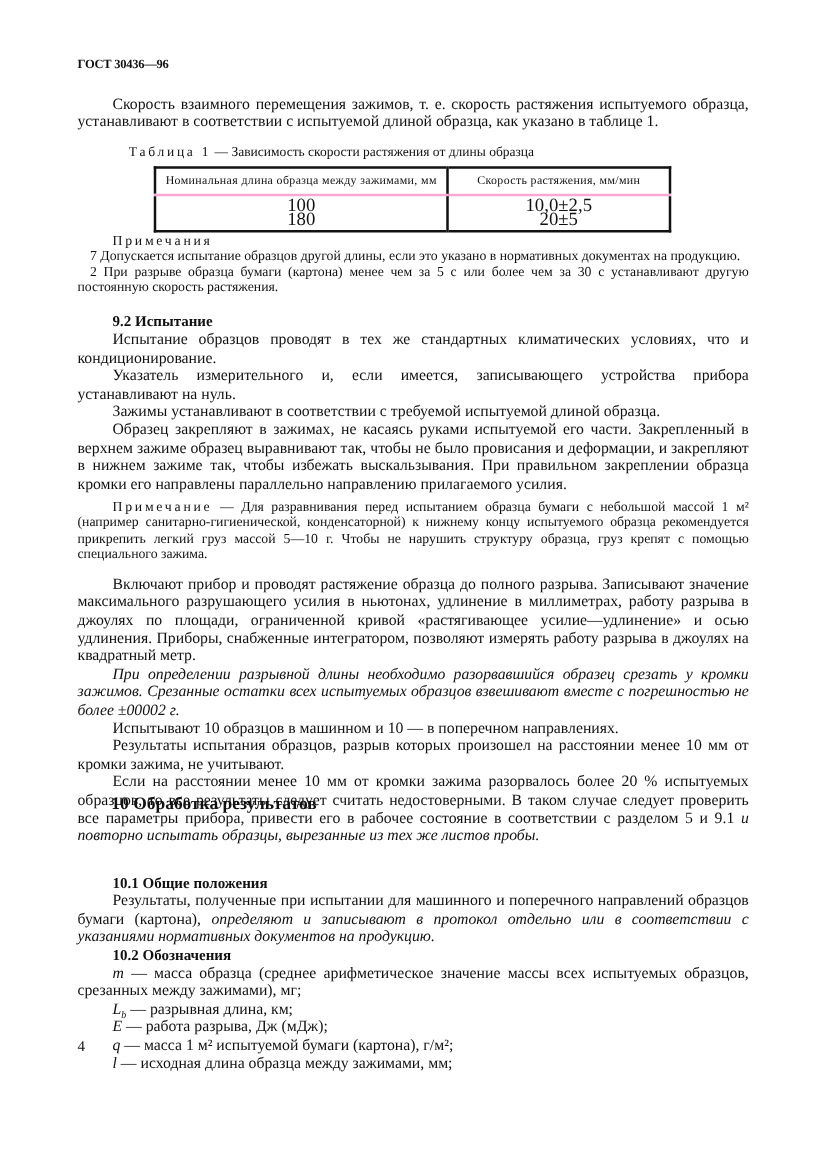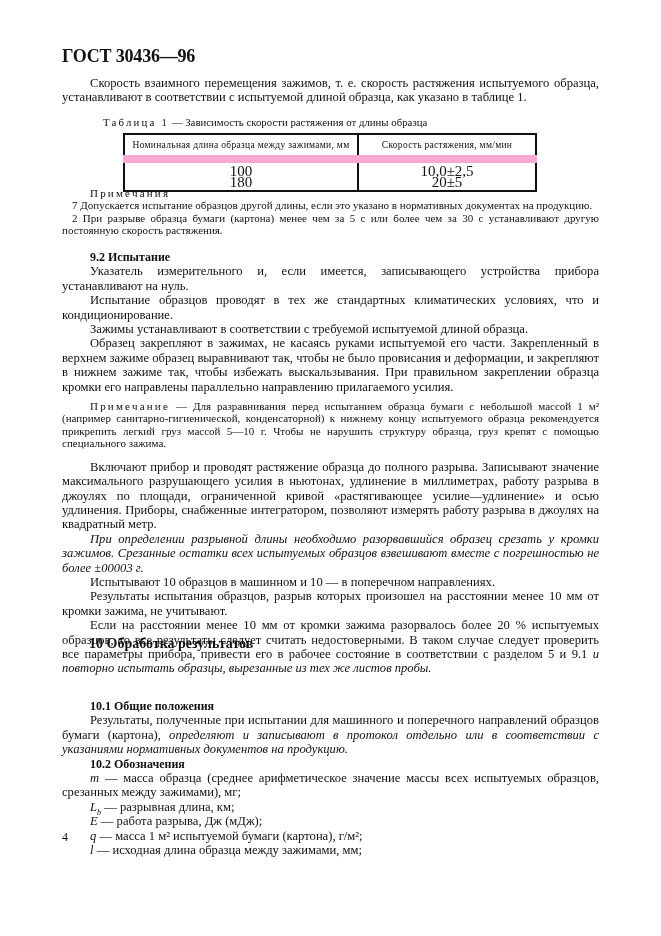--- a/index.html
+++ b/index.html
@@ -2,36 +2,36 @@
 <html><head>
   <meta charset="utf-8">
   <style>
     html, body { margin: 0; padding: 0; background: #ffffff; }
     body {
       width: 661px; height: 936px; position: relative; overflow: hidden;
       font-family: "Liberation Serif", "DejaVu Serif", serif;
       color: #111;
     }
     .abs { position: absolute; }
-    .hdr { left: 62px; top: 46px; font-size: 18px; font-weight: bold; letter-spacing: -0.2px; text-align: right; }
+    .hdr { left: 62px; top: 46px; font-size: 10px; font-weight: bold; letter-spacing: -0.2px; text-align: right; }
     .body-text { font-size: 12.6px; line-height: 14.4px; text-align: justify; }
     .par { left: 62px; width: 537px; }
     .ind { text-indent: 28px; }
     .small { font-size: 11px; line-height: 12.4px; text-align: justify; font-family: Liberation Serif, serif; }
     .spaced { letter-spacing: 2.2px; }
     .it { font-style: italic; }
     .b { font-weight: bold; }
     .caption { left: 103px; top: 116px; font-size: 10.8px; }
     table.t1 {
       position: absolute; left: 123px; top: 133px; width: 414px;
       border-collapse: collapse; border: 2px solid #111;
       font-size: 9.5px;
     }
     table.t1 th {
-      font-weight: normal; height: 20px; border-bottom: 8px solid #f9a8d4;
+      font-weight: normal; height: 20px; border-bottom: 2px solid #f9a8d4;
       letter-spacing: 0.3px; padding: 0;
     }
     table.t1 th:first-child, table.t1 td:first-child { width: 232px; border-right: 2px solid #111; }
     table.t1 td { text-align: center; font-size: 15px; line-height: 11px; padding: 3px 0 2px; }
     .h10 { left: 89px; top: 636px; font-size: 14px; font-weight: bold; }
     .pg { left: 62px; top: 830px; font-size: 12px; }
     sub { font-size: 8px; line-height: 0; }
   </style>
 </head>
 <body>
@@ -66,27 +66,27 @@
 </table>
 
 <div class="abs par small" style="top:187px;">
   <div class="spaced" style="text-indent:28px;">Примечания</div>
   <div style="text-indent:10px;">7 Допускается испытание образцов другой длины, если это указано в нормативных документах на продукцию.</div>
   <div style="text-indent:10px;">2 При разрыве образца бумаги (картона) менее чем за 5 с или более чем за 30 с устанавливают другую постоянную скорость растяжения.</div>
 </div>
 
 <div class="abs par body-text" style="top:250px;">
   <div class="b" style="padding-left:28px;font-size:12px;">9.2 Испытание</div>
+  <div class="ind">Испытание образцов проводят в тех же стандартных климатических условиях, что и кондиционирование.</div>
   <div class="ind">Указатель измерительного и, если имеется, записывающего устройства прибора устанавливают на нуль.</div>
-  <div class="ind">Испытание образцов проводят в тех же стандартных климатических условиях, что и кондиционирование.</div>
   <div class="ind">Зажимы устанавливают в соответствии с требуемой испытуемой длиной образца.</div>
   <div class="ind">Образец закрепляют в зажимах, не касаясь руками испытуемой его части. Закрепленный в верхнем зажиме образец выравнивают так, чтобы не было провисания и деформации, и закрепляют в нижнем зажиме так, чтобы избежать выскальзывания. При правильном закреплении образца кромки его направлены параллельно направлению прилагаемого усилия.</div>
   <div class="small ind" style="margin-top:6px;margin-bottom:6px;"><span class="spaced">Примечание</span><span> — Для разравнивания перед испытанием образца бумаги с небольшой массой 1 м² (например санитарно-гигиенической, конденсаторной) к нижнему концу испытуемого образца рекомендуется прикрепить легкий груз массой 5—10 г. Чтобы не нарушить структуру образца, груз крепят с помощью специального зажима.</span></div>
   <div class="ind" style="margin-top:10px;">Включают прибор и проводят растяжение образца до полного разрыва. Записывают значение максимального разрушающего усилия в ньютонах, удлинение в миллиметрах, работу разрыва в джоулях по площади, ограниченной кривой «растягивающее усилие—удлинение» и осью удлинения. Приборы, снабженные интегратором, позволяют измерять работу разрыва в джоулях на квадратный метр.</div>
-  <div class="ind it">При определении разрывной длины необходимо разорвавшийся образец срезать у кромки зажимов. Срезанные остатки всех испытуемых образцов взвешивают вместе с погрешностью не более ±00003 г.</div>
+  <div class="ind it">При определении разрывной длины необходимо разорвавшийся образец срезать у кромки зажимов. Срезанные остатки всех испытуемых образцов взвешивают вместе с погрешностью не более ±00002 г.</div>
   <div class="ind">Испытывают 10 образцов в машинном и 10 — в поперечном направлениях.</div>
   <div class="ind">Результаты испытания образцов, разрыв которых произошел на расстоянии менее 10 мм от кромки зажима, не учитывают.</div>
   <div class="ind"><span>Если на расстоянии менее 10 мм от кромки зажима разорвалось более 20 % испытуемых образцов, то все результаты следует считать недостоверными. В таком случае следует проверить все параметры прибора, привести его в рабочее состояние в соответствии с разделом 5 и 9.1 </span><span class="it">и повторно испытать образцы, вырезанные из тех же листов пробы.</span></div>
 </div>
 
 <div class="abs h10">10 Обработка результатов</div>
 
 <div class="abs par body-text" style="top:699px;">
   <div class="b" style="padding-left:28px;font-size:12px;">10.1 Общие положения</div>
   <div class="ind"><span>Результаты, полученные при испытании для машинного и поперечного направлений образцов бумаги (картона), </span><span class="it">определяют и записывают в протокол отдельно или в соответствии с указаниями нормативных документов на продукцию.</span></div>

